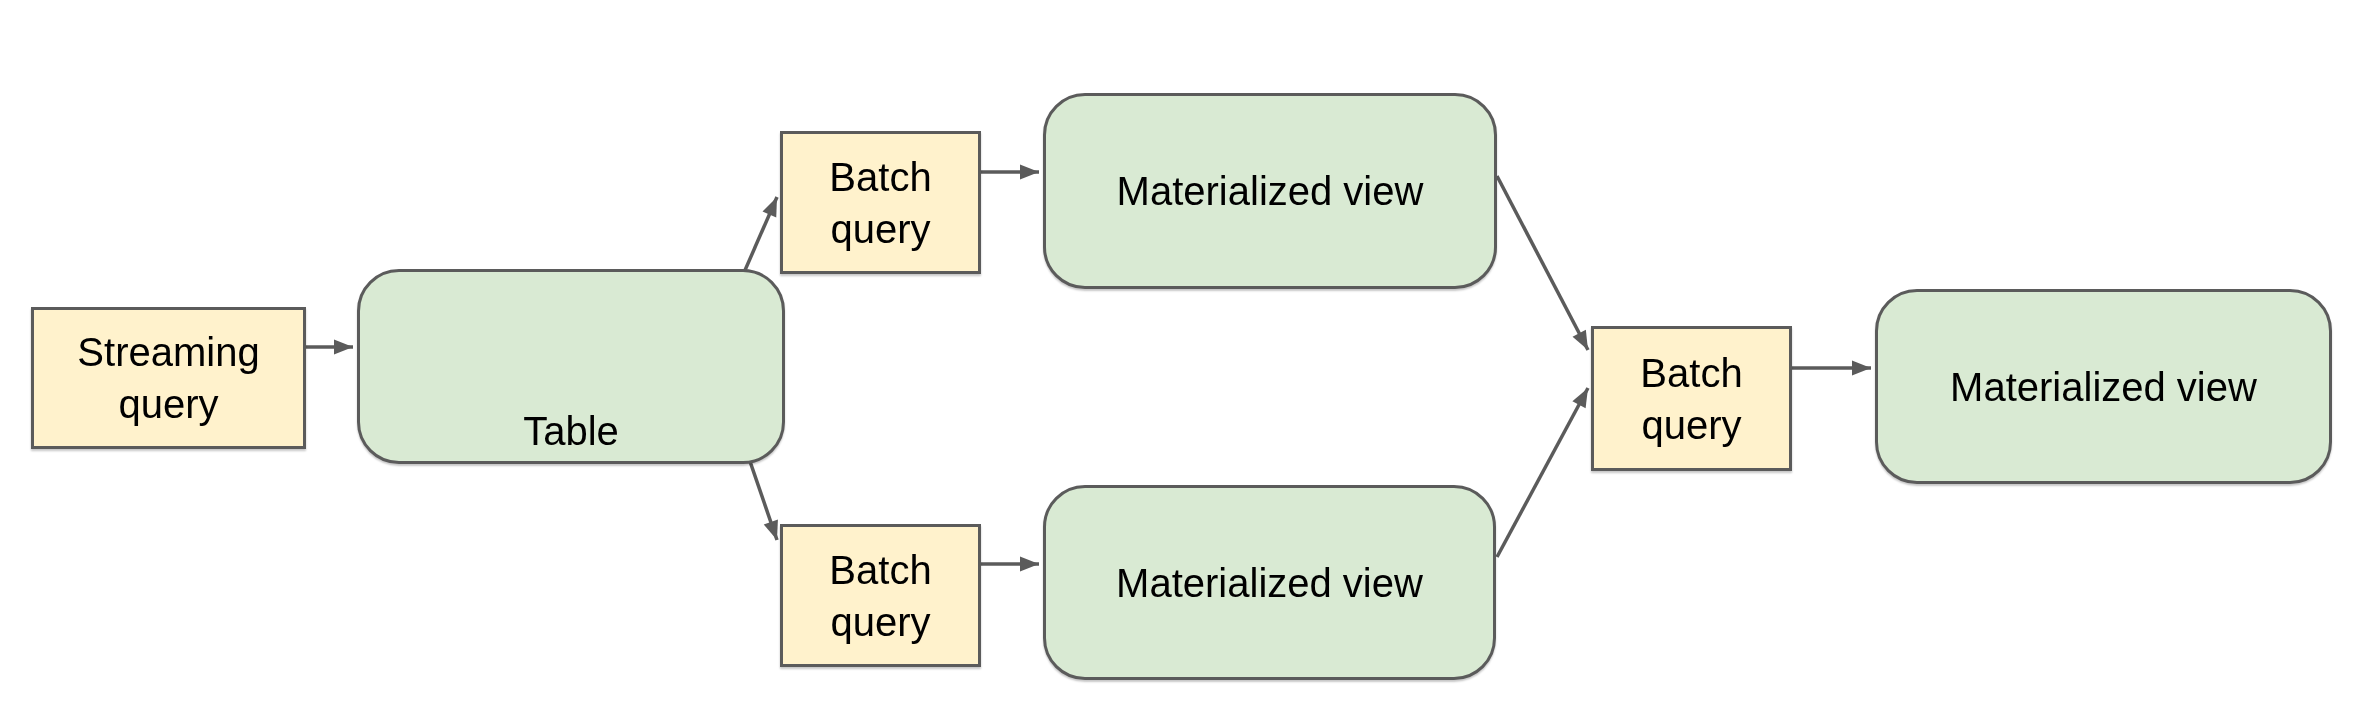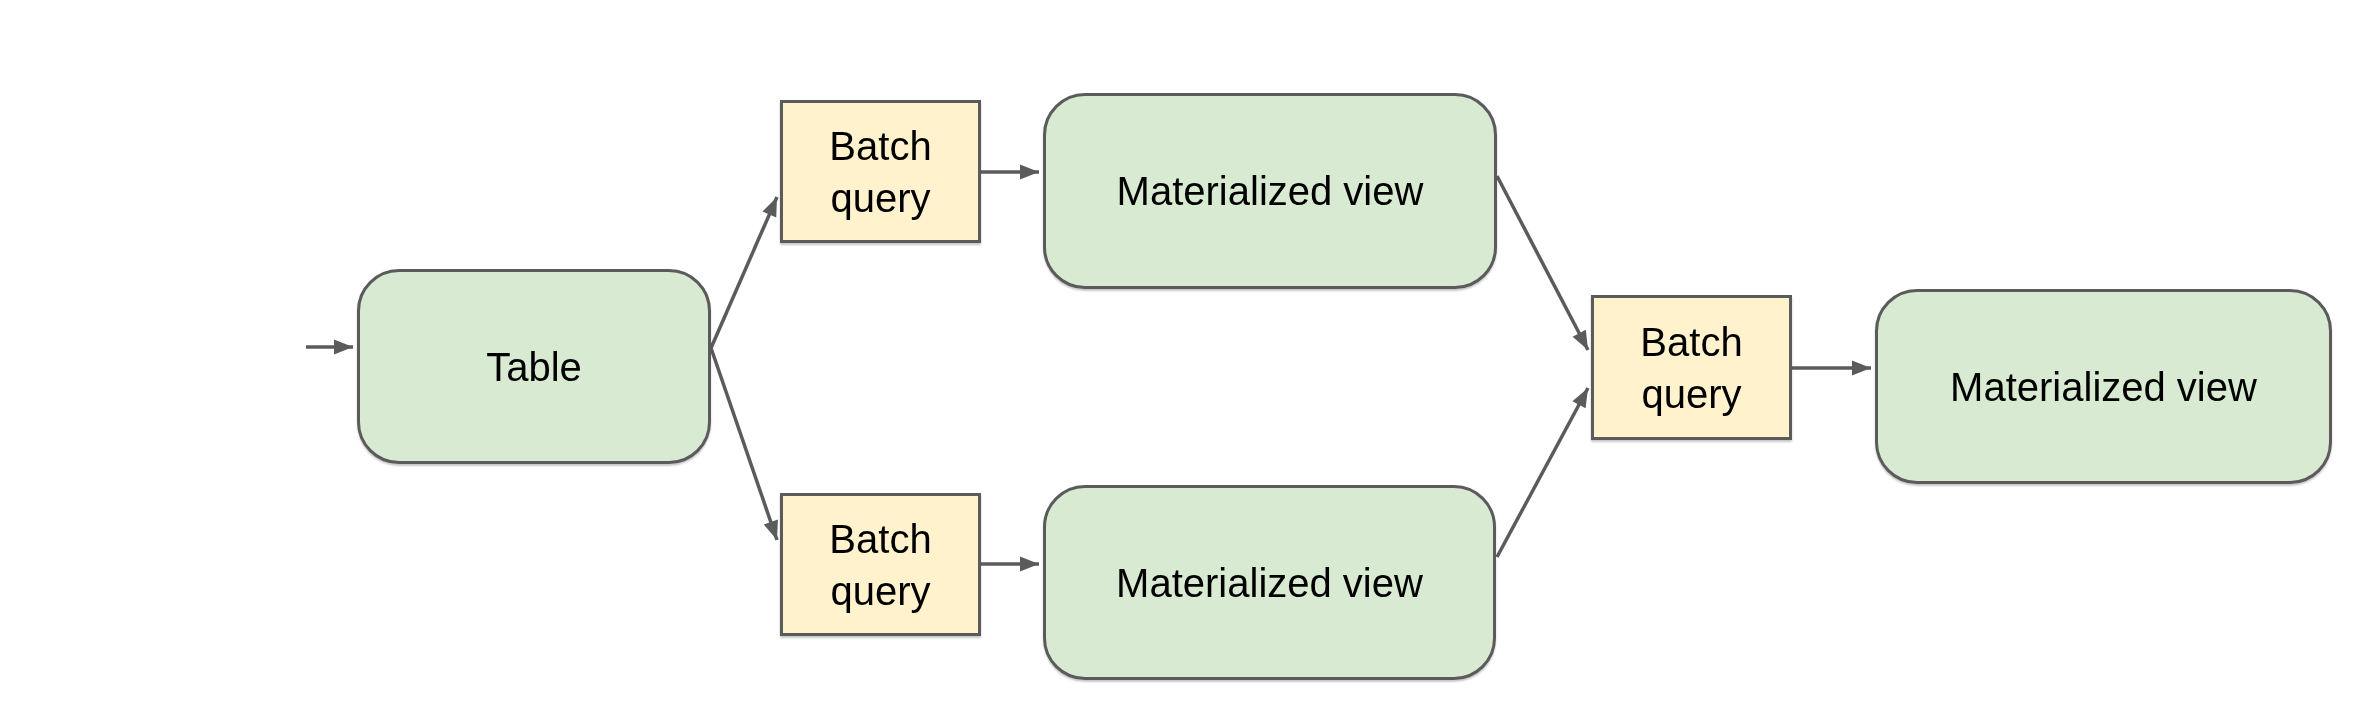--- a/index.html
+++ b/index.html
@@ -34,26 +34,26 @@
     justify-content: center;
     text-align: center;
     box-sizing: border-box;
     font-size: 40px;
     line-height: 1.3;
     color: #000000;
     border: 3px solid #5b5b5b;
     box-shadow: 0 2px 2px rgba(0,0,0,0.22);
     padding: 4px 10px;
   }
-  .node.query { background: #fff2cc; }
+  .node.query { background: #fff2cc; margin-top: 31px; }
   .node.view  { background: #d9ead3; border-radius: 42px; margin-top: 19px; }
 
   
   .n0 { left: 31px;   top: 276px; width: 275px; height: 142px; }
-  .n1 { left: 357px;  top: 250px; width: 354px; height: 195px; }
+  .n1 { left: 357px;  top: 250px; width: 428px; height: 195px; align-items: flex-end; }
   .n2 { left: 780px;  top: 100px; width: 201px; height: 143px; }
   .n3 { left: 1043px; top: 74px;  width: 454px; height: 196px; }
   .n4 { left: 780px;  top: 493px; width: 201px; height: 143px; }
   .n5 { left: 1043px; top: 466px; width: 453px; height: 195px; }
   .n6 { left: 1591px; top: 295px; width: 201px; height: 145px; }
   .n7 { left: 1875px; top: 270px; width: 457px; height: 195px; }
 </style>
 </head>
 <body>
 
@@ -68,20 +68,23 @@
     <line class="edge" x1="306" y1="347" x2="353" y2="347" marker-end="url(#arrowhead)"></line>
     <line class="edge" x1="711" y1="348" x2="777" y2="197" marker-end="url(#arrowhead)"></line>
     <line class="edge" x1="711" y1="348" x2="777" y2="540" marker-end="url(#arrowhead)"></line>
     <line class="edge" x1="981" y1="172" x2="1039" y2="172" marker-end="url(#arrowhead)"></line>
     <line class="edge" x1="981" y1="564" x2="1039" y2="564" marker-end="url(#arrowhead)"></line>
     <line class="edge" x1="1497" y1="176" x2="1588" y2="350" marker-end="url(#arrowhead)"></line>
     <line class="edge" x1="1497" y1="557" x2="1588" y2="388" marker-end="url(#arrowhead)"></line>
     <line class="edge" x1="1792" y1="368" x2="1871" y2="368" marker-end="url(#arrowhead)"></line>
   </svg>
 
+  <div class="node query n0">
+    <span>Streaming query</span>
+  </div>
 
   <div class="node view n1">
     <span>Table</span>
   </div>
 
   <div class="node query n2">
     <span>Batch query</span>
   </div>
 
   <div class="node view n3">

